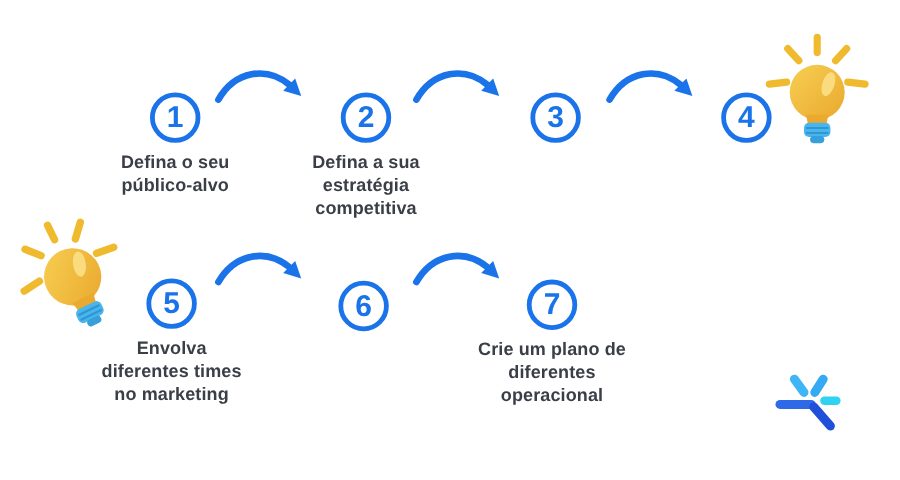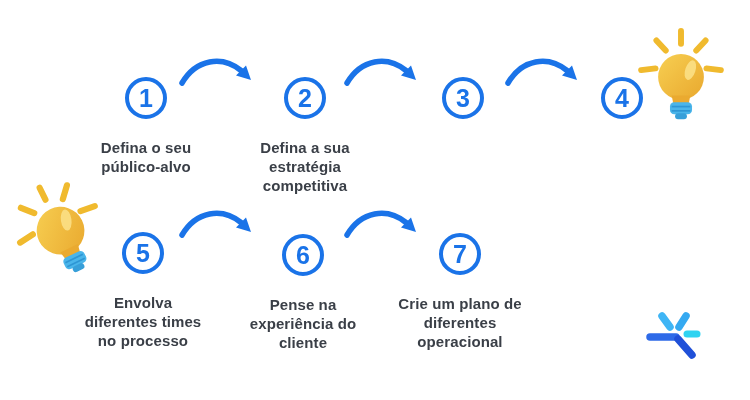--- a/index.html
+++ b/index.html
@@ -31,21 +31,21 @@
     display: flex;
     align-items: center;
     justify-content: center;
     color: #1a73e8;
     font-size: 25px;
     font-weight: 700;
     line-height: 1;
     background: #ffffff;
   }
   .label {
-    margin-top: 19px;
+    margin-top: 7px;
     font-size: 15px;
     line-height: 19px;
     font-weight: 700;
     color: #3a3f47;
     text-align: center;
     white-space: pre-line;
     letter-spacing: 0.1px;
   }
   .s1 { left: 56px;  top: 77px; }
   .s2 { left: 215px; top: 77px; }
@@ -101,30 +101,27 @@
       <span>4</span>
     </div>
   </div>
 
   <div class="step s5">
     <div class="badge">
       <span>5</span>
     </div>
     <div class="label">Envolva
 diferentes times
-no processo</div>
+no marketing</div>
   </div>
 
   <div class="step s6">
     <div class="badge">
       <span>6</span>
     </div>
-    <div class="label">Pense na
-experiência do
-cliente</div>
   </div>
 
   <div class="step s7">
     <div class="badge">
       <span>7</span>
     </div>
     <div class="label">Crie um plano de
 diferentes
 operacional</div>
   </div>

